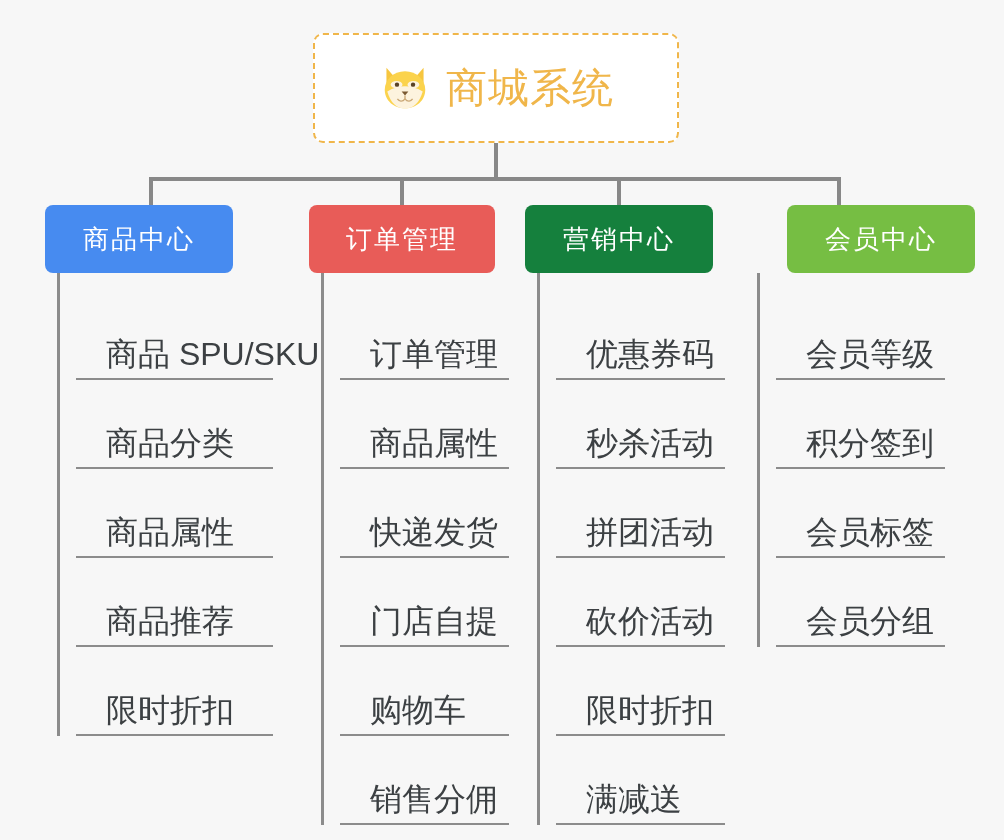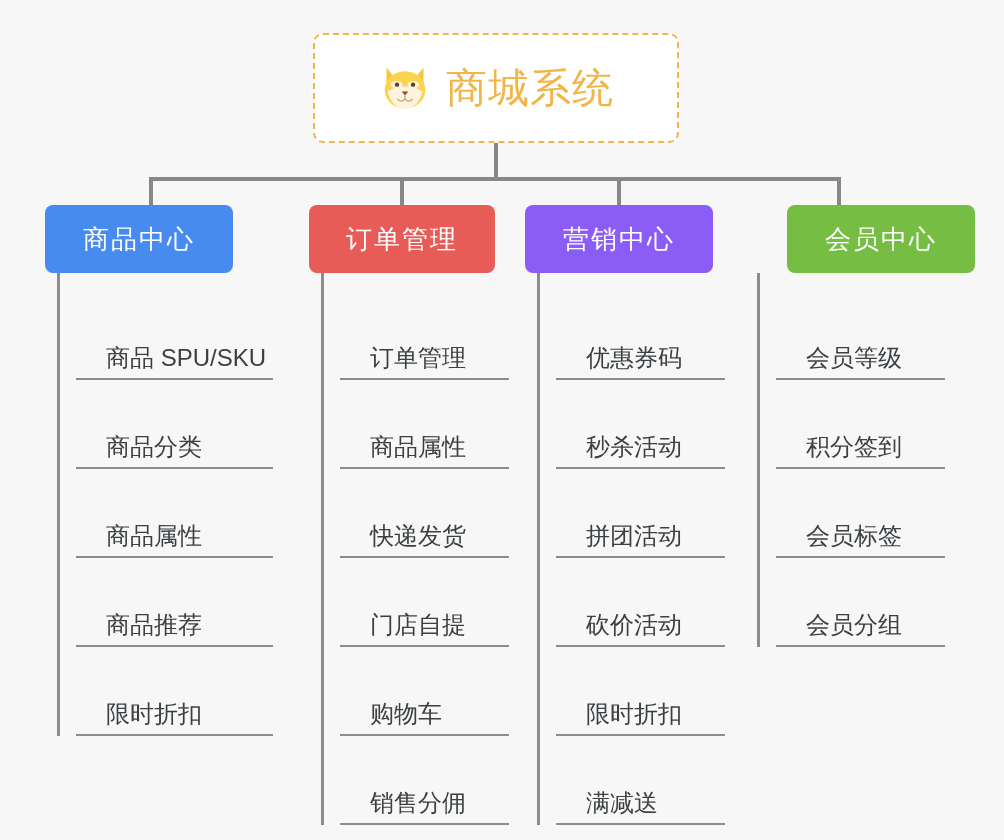--- a/index.html
+++ b/index.html
@@ -124,21 +124,21 @@
   }
   .leaf {
     position: relative;
     height: 89px;
     display: flex;
     align-items: flex-end;
     border-bottom: 2px solid #8c8c8c;
     box-sizing: border-box;
   }
   .leaf-label {
-    font-size: 24px;
+    font-size: 32px;
     color: #3c4043;
     line-height: 1;
     padding: 0 12px 8px 30px;
     white-space: nowrap;
   }
 </style>
 </head>
 <body>
 
 <div id="mindmap" style="background: rgb(247, 247, 247); border-radius: 12px;">
@@ -213,21 +213,21 @@
         <div class="leaf">
           <span class="leaf-label">购物车</span>
         </div>
         <div class="leaf">
           <span class="leaf-label">销售分佣</span>
         </div>
       </div>
     </div>
 
     <div class="column c3">
-      <div class="cat-box" style="background-color: #8b5cf6;">
+      <div class="cat-box" style="background-color: #15803d;">
         <span>营销中心</span>
       </div>
       <div class="leaf-list">
         <div class="leaf">
           <span class="leaf-label">优惠券码</span>
         </div>
         <div class="leaf">
           <span class="leaf-label">秒杀活动</span>
         </div>
         <div class="leaf">

